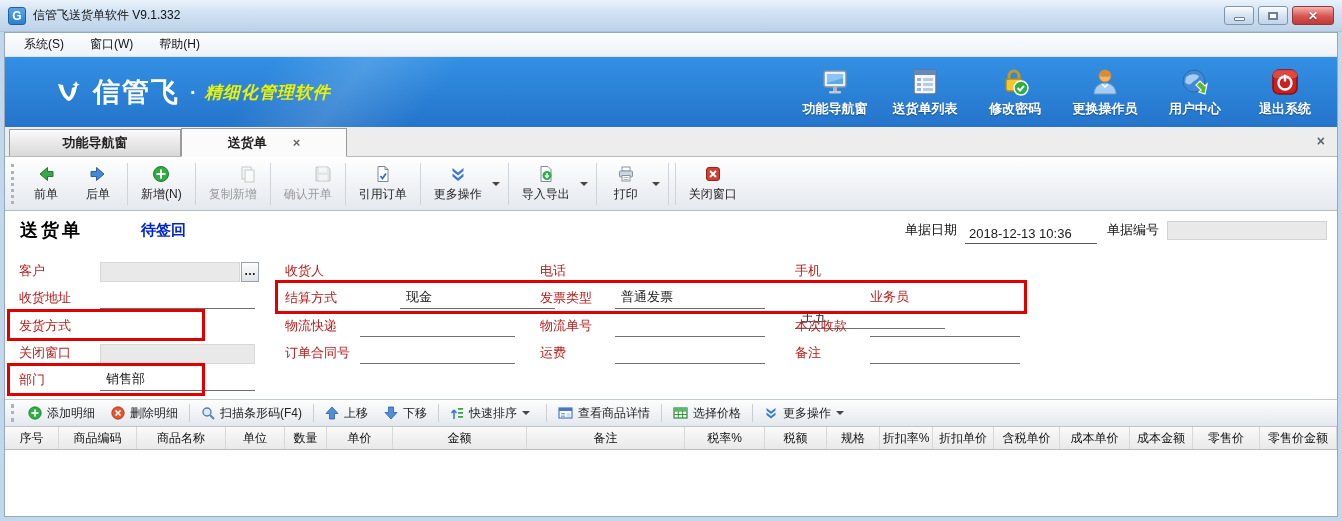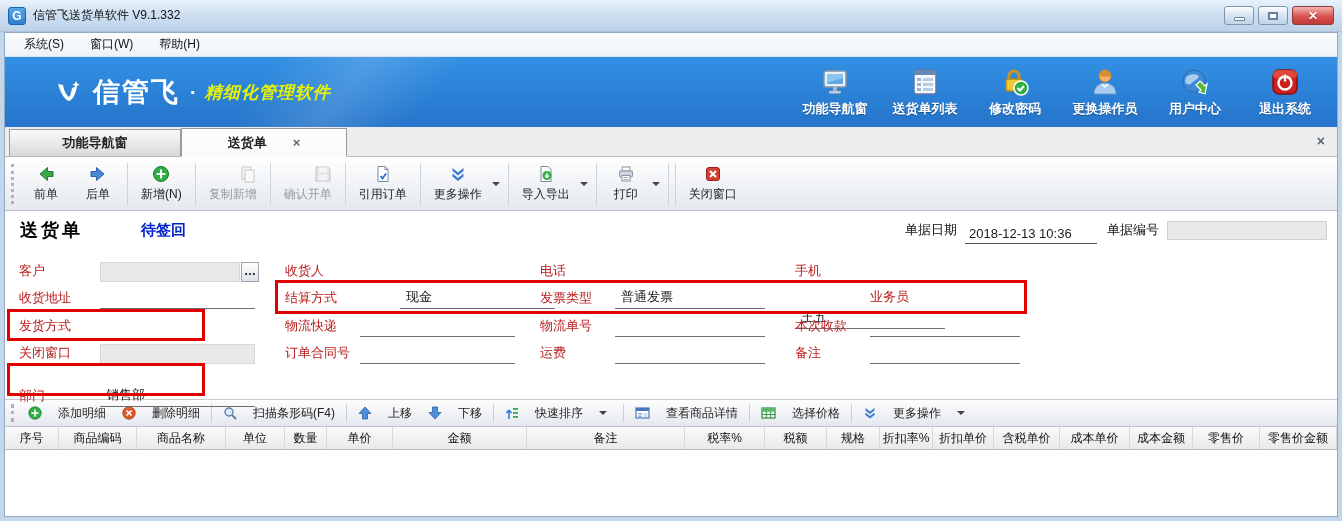--- a/index.html
+++ b/index.html
@@ -86,21 +86,21 @@
   .fw1 { width:155px; } .fw2 { width:155px; } .fw3 { width:150px; } .fw4 { width:150px; }
   .fbox { background:#e9e9e9; border:1px solid #d8d8d8; height:20px; }
   .fbw { width:140px; }
   .ellipsis-btn { width:18px; height:20px; margin-left:1px; border:1px solid #9aa4ae;
     background:linear-gradient(#fdfdfd,#dfe3e8); font-weight:bold; font-size:12px; line-height:16px; text-align:center; cursor:pointer; }
   .redbox { position:absolute; border:3px solid #e10000; pointer-events:none; }
 
   
   .dtoolbar { height:28px; display:flex; align-items:center; background:linear-gradient(#fdfdfd,#e4e8ee);
     border-top:1px solid #c6cbd2; border-bottom:1px solid #bfc4cb; padding-left:2px; }
-  .dbtn { display:flex; align-items:center; gap:16px; padding:3px 8px; font-size:12px; color:#222; cursor:pointer; white-space:nowrap; border-radius:3px; }
+  .dbtn { display:flex; align-items:center; gap:5px; padding:3px 8px; font-size:12px; color:#222; cursor:pointer; white-space:nowrap; border-radius:3px; }
   .dsep { width:1px; height:18px; background:#c9ced5; margin:0 3px; }
   .dgrip { width:5px; height:18px; border-left:3px dotted #a9b4c2; margin:0 4px; }
 
   
   .gridheader { height:23px; display:flex; background:linear-gradient(#fafafa,#e9e9e9);
     border-bottom:1px solid #bdbdbd; }
   .gcell { display:flex; align-items:center; justify-content:center; font-size:12px; color:#111;
     border-right:1px solid #d8d8d8; height:100%; white-space:nowrap; overflow:hidden; }
   .gc0{width:54px}.gc1{width:78px}.gc2{width:89px}.gc3{width:59px}.gc4{width:42px}.gc5{width:66px}
   .gc6{width:134px}.gc7{width:158px}.gc8{width:80px}.gc9{width:62px}.gc10{width:53px}.gc11{width:53px}
@@ -385,21 +385,21 @@
         <span class="flabel lw1">收货地址</span>
         <span class="funderline fw1"></span>
       </div>
       <div class="fitem" style="left:14px; top:67px;">
         <span class="flabel lw1">发货方式</span>
       </div>
       <div class="fitem" style="left:14px; top:94px;">
         <span class="flabel lw1">关闭窗口</span>
         <span class="fbox fw1"></span>
       </div>
-      <div class="fitem" style="left:14px; top:121px;margin-top:16px;">
+      <div class="fitem" style="left:14px; top:121px;">
         <span class="flabel lw1">部门</span>
         <span class="funderline fw1">销售部</span>
       </div>
 
       <div class="fitem" style="left:280px; top:12px;">
         <span class="flabel lw2">收货人</span>
         <span class="funderline fw2"></span>
       </div>
       <div class="fitem" style="left:280px; top:39px;gap:40px;">
         <span class="flabel lw2">结算方式</span>

